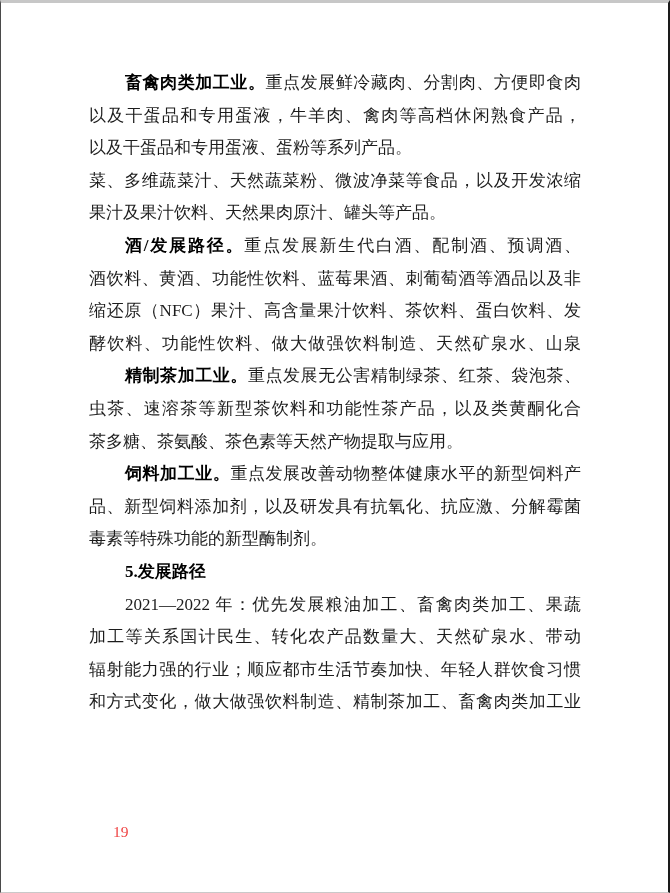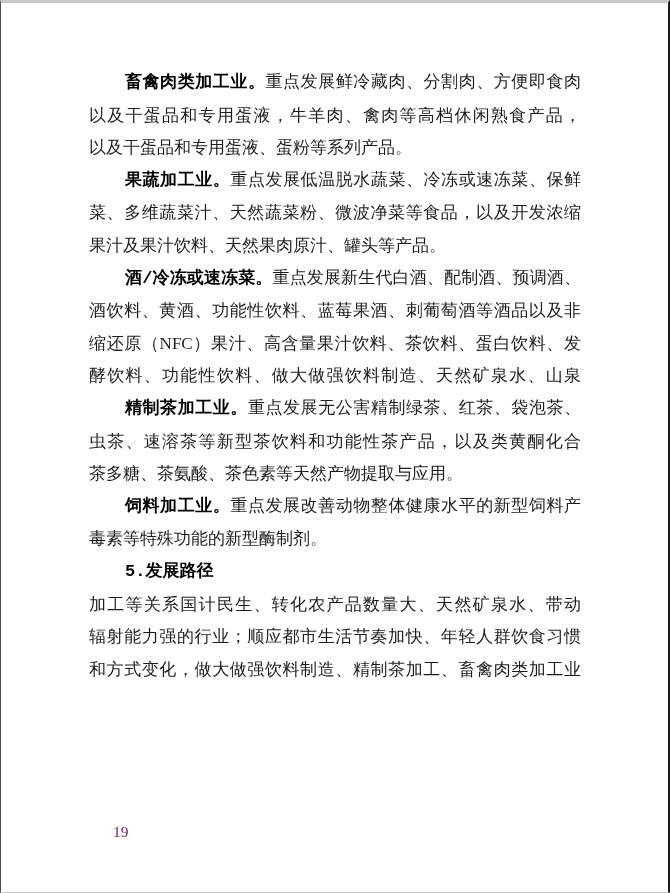--- a/index.html
+++ b/index.html
@@ -34,63 +34,63 @@
     overflow: hidden;
     text-align: justify;
     text-align-last: left;
     color: #1c1c1c;
   }
   .ln.j {
     text-align-last: justify;
   }
   .ln.ind {
     padding-left: 36px;
-    font-family: Liberation Mono, monospace;
   }
   .ln b {
     font-weight: 700;
     color: #000000;
   }
   .page-number {
     position: absolute;
     left: 112px;
     top: 818px;
     font-size: 15.5px;
     line-height: 22px;
-    color: #701a75;
+    color: #ef4444;
   }
 </style>
 </head>
 <body>
 
 <div class="sheet">
   <div class="textblock">
 
     <div class="ln j ind"><b>畜禽肉类加工业。</b><span>重点发展鲜冷藏肉、分割肉、方便即食肉</span></div>
     <div class="ln j"><span>以及干蛋品和专用蛋液，牛羊肉、禽肉等高档休闲熟食产品，</span></div>
     <div class="ln"><span>以及干蛋品和专用蛋液、蛋粉等系列产品。</span></div>
 
-    <div class="ln j ind"><b>果蔬加工业。</b><span>重点发展低温脱水蔬菜、冷冻或速冻菜、保鲜</span></div>
     <div class="ln j"><span>菜、多维蔬菜汁、天然蔬菜粉、微波净菜等食品，以及开发浓缩</span></div>
     <div class="ln"><span>果汁及果汁饮料、天然果肉原汁、罐头等产品。</span></div>
 
-    <div class="ln j ind"><b>酒/冷冻或速冻菜。</b><span>重点发展新生代白酒、配制酒、预调酒、</span></div>
+    <div class="ln j ind"><b>酒/发展路径。</b><span>重点发展新生代白酒、配制酒、预调酒、</span></div>
     <div class="ln j"><span>酒饮料、黄酒、功能性饮料、蓝莓果酒、刺葡萄酒等酒品以及非浓</span></div>
     <div class="ln j"><span>缩还原（NFC）果汁、高含量果汁饮料、茶饮料、蛋白饮料、发</span></div>
     <div class="ln j"><span>酵饮料、功能性饮料、做大做强饮料制造、天然矿泉水、山泉水、</span></div>
 
     <div class="ln j ind"><b>精制茶加工业。</b><span>重点发展无公害精制绿茶、红茶、袋泡茶、</span></div>
     <div class="ln j"><span>虫茶、速溶茶等新型茶饮料和功能性茶产品，以及类黄酮化合物、</span></div>
     <div class="ln"><span>茶多糖、茶氨酸、茶色素等天然产物提取与应用。</span></div>
 
     <div class="ln j ind"><b>饲料加工业。</b><span>重点发展改善动物整体健康水平的新型饲料产</span></div>
+    <div class="ln j"><span>品、新型饲料添加剂，以及研发具有抗氧化、抗应激、分解霉菌</span></div>
     <div class="ln"><span>毒素等特殊功能的新型酶制剂。</span></div>
 
     <div class="ln ind"><b>5.发展路径</b></div>
 
+    <div class="ln j ind"><span>2021—2022 年：优先发展粮油加工、畜禽肉类加工、果蔬</span></div>
     <div class="ln j"><span>加工等关系国计民生、转化农产品数量大、天然矿泉水、带动</span></div>
     <div class="ln j"><span>辐射能力强的行业；顺应都市生活节奏加快、年轻人群饮食习惯</span></div>
     <div class="ln j"><span>和方式变化，做大做强饮料制造、精制茶加工、畜禽肉类加工业</span></div>
 
   </div>
 
   <div class="page-number">19</div>
 </div>
 
 </body></html>

